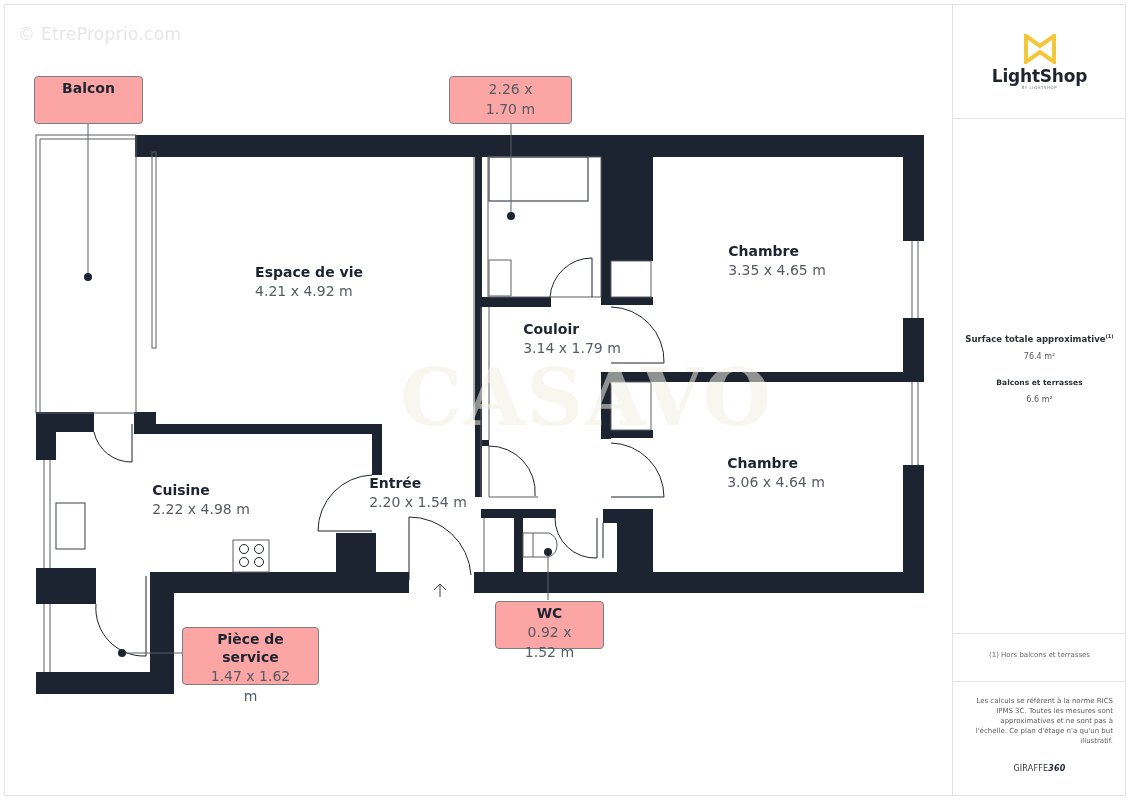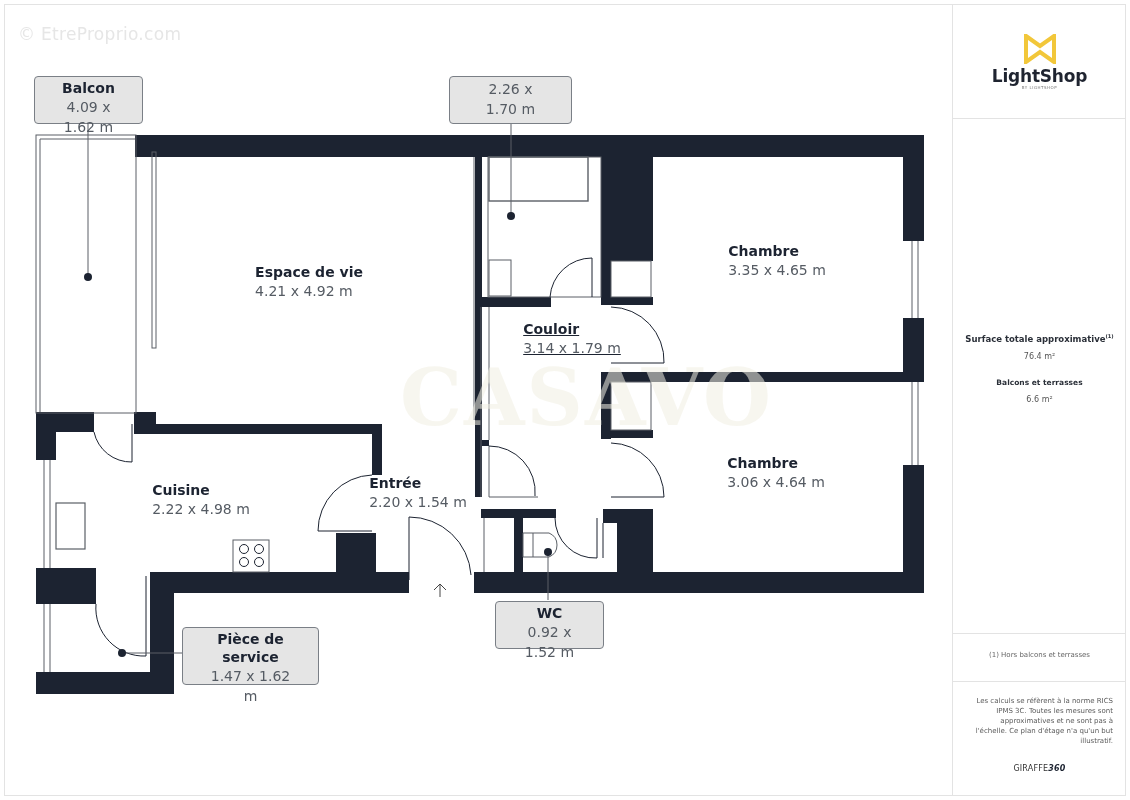--- a/index.html
+++ b/index.html
@@ -6,21 +6,21 @@
   body { width:1130px; height:800px; position:relative; overflow:hidden; font-family:"DejaVu Sans", sans-serif; color:#1c2331; }
   .page-frame { position:absolute; left:4px; top:4px; width:1122px; height:792px; border:1px solid #e3e3e3; box-sizing:border-box; }
   .watermark-top { position:absolute; left:18px; top:24px; font-size:17px; color:#e6e6e6; letter-spacing:0.3px; }
   .watermark-center { position:absolute; left:400px; top:352px; font-family:"DejaVu Serif", serif; font-size:78px; font-weight:bold; color:rgba(240,238,225,0.55); letter-spacing:2px; }
   svg.plan { position:absolute; left:0; top:0; }
 
   .room-label { position:absolute; text-align:left; transform:translateX(-50%); white-space:nowrap; }
   .room-name { font-size:14px; font-weight:bold; color:#1c2331; line-height:18px; }
   .room-dim { font-size:14px; color:#555b63; line-height:20px; }
 
-  .callout { position:absolute; background:#e5e5e5; border:1px solid #7a7f86; border-radius:4px; text-align:center; box-sizing:border-box; padding:2px 22px; }
+  .callout { position:absolute; background:#fca5a5; border:1px solid #7a7f86; border-radius:4px; text-align:center; box-sizing:border-box; padding:2px 22px; }
   .callout .room-name { font-size:14px; }
   .callout .room-dim { font-size:14px; }
 
   
   .side { position:absolute; left:952px; top:4px; width:196px; height:792px; border-left:1px solid #e3e3e3; box-sizing:border-box; }
   .side .cell { position:absolute; left:0; width:173px; border-bottom:1px solid #e3e3e3; box-sizing:border-box; }
   .logo-wrap { position:absolute; left:0; width:173px; top:30px; text-align:center; }
   .logo-mark { display:block; margin:0 auto; }
   .logo-text { font-size:17px; font-weight:bold; color:#1f2430; margin-top:2px; letter-spacing:-0.2px; }
   .logo-sub { font-size:4px; color:#777; letter-spacing:0.5px; margin-top:-1px; }
@@ -171,40 +171,39 @@
 <div class="watermark-center">CASAVO</div>
 
 <div class="room-label" style="left:309px; top:263px;">
   <div class="room-name">Espace de vie</div>
   <div class="room-dim">4.21 x 4.92 m</div>
 </div>
 <div class="room-label" style="left:777px; top:242px;">
   <div class="room-name">Chambre</div>
   <div class="room-dim">3.35 x 4.65 m</div>
 </div>
-<div class="room-label" style="left:572px; top:320px;text-decoration:underline;">
+<div class="room-label" style="left:572px; top:320px;">
   <div class="room-name">Couloir</div>
   <div class="room-dim">3.14 x 1.79 m</div>
 </div>
 <div class="room-label" style="left:776px; top:454px;">
   <div class="room-name">Chambre</div>
   <div class="room-dim">3.06 x 4.64 m</div>
 </div>
 <div class="room-label" style="left:201px; top:481px;">
   <div class="room-name">Cuisine</div>
   <div class="room-dim">2.22 x 4.98 m</div>
 </div>
 <div class="room-label" style="left:418px; top:474px;">
   <div class="room-name">Entrée</div>
   <div class="room-dim">2.20 x 1.54 m</div>
 </div>
 
 <div class="callout" style="left:34px; top:76px; width:109px; height:48px;">
   <div class="room-name">Balcon</div>
-  <div class="room-dim">4.09 x 1.62 m</div>
 </div>
 <div class="callout" style="left:449px; top:76px; width:123px; height:48px;">
   <div class="room-dim">2.26 x 1.70 m</div>
 </div>
 <div class="callout" style="left:495px; top:601px; width:109px; height:48px;">
   <div class="room-name">WC</div>
   <div class="room-dim">0.92 x 1.52 m</div>
 </div>
 <div class="callout" style="left:182px; top:627px; width:137px; height:58px;">
   <div class="room-name">Pièce de service</div>

